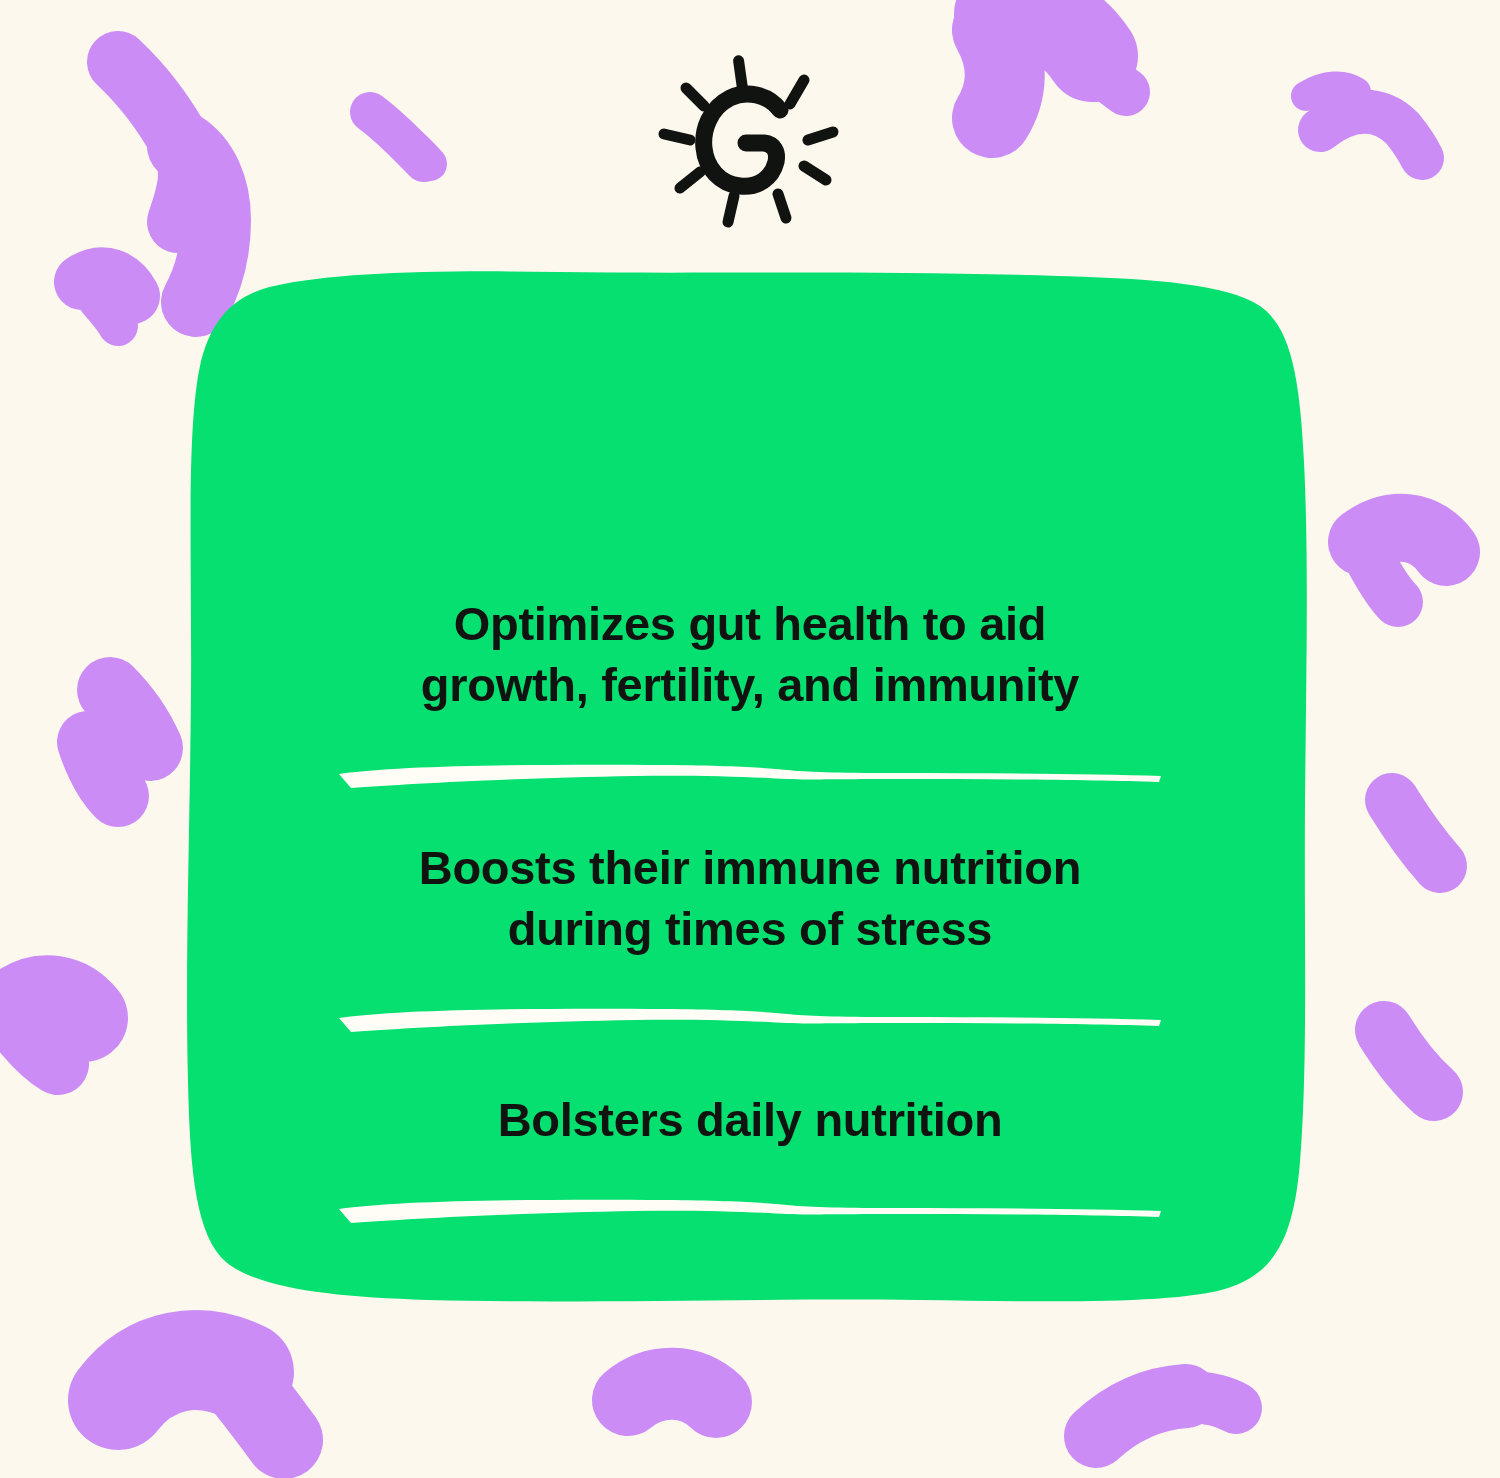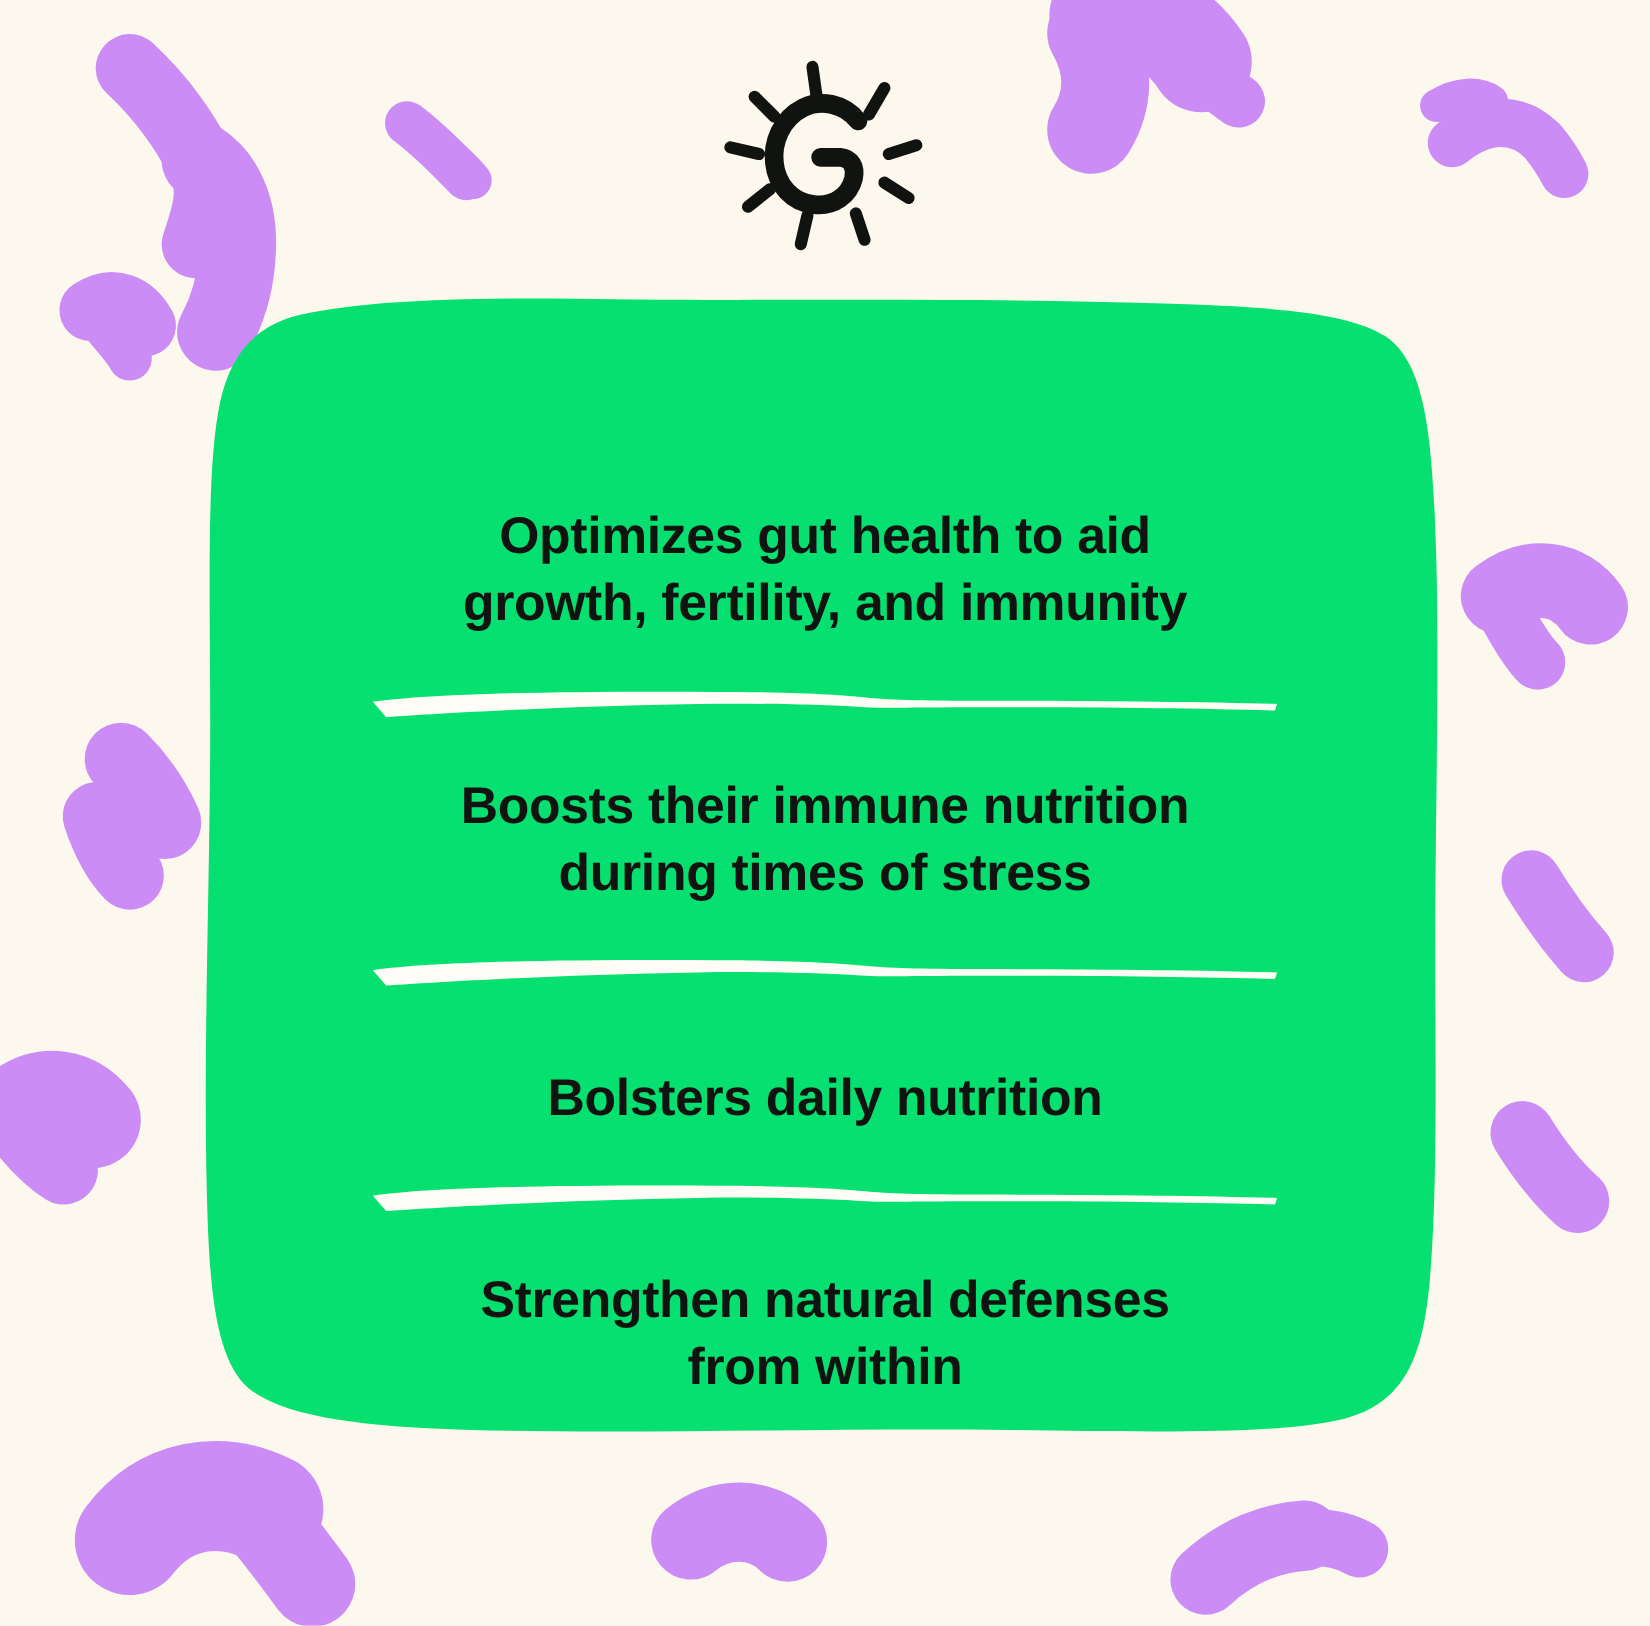--- a/index.html
+++ b/index.html
@@ -53,21 +53,21 @@
     font-weight:700;
     font-size:47px;
     line-height:1.3;
     letter-spacing:-0.3px;
     text-align:center;
     width:100%;
     white-space:pre-line;
   }
   .b0 { margin-top:12px; }
   .b1 { margin-top:0px; }
-  .b2 { margin-top:22px; }
+  .b2 { margin-top:8px; }
   .b3 { margin-top:0px; }
   .divider {
     width:830px;
     height:36px;
     margin:42px 0 44px 0;
     flex:0 0 auto;
   }
 </style>
 </head>
 <body>
@@ -216,19 +216,17 @@
 
       <div class="benefit b2">Bolsters daily nutrition</div>
 
       <svg class="divider" viewBox="0 0 830 36" preserveAspectRatio="none">
         <path d="M4 17 C60 9 180 7 330 8 C400 8.5 430 11 452 13
                  C470 15 500 16 560 16 C660 16 760 17 826 19
                  L824 25 C760 23 660 22 560 22 C500 22 470 23 452 22
                  C420 20 360 18 300 19 C180 21 70 27 16 31 Z" fill="#FFFDF6"></path>
       </svg>
 
-      <div class="benefit b3">Strengthen natural defenses
-from within</div>
 
     </div>
   </div>
 
 </div>
 
 </body></html>

